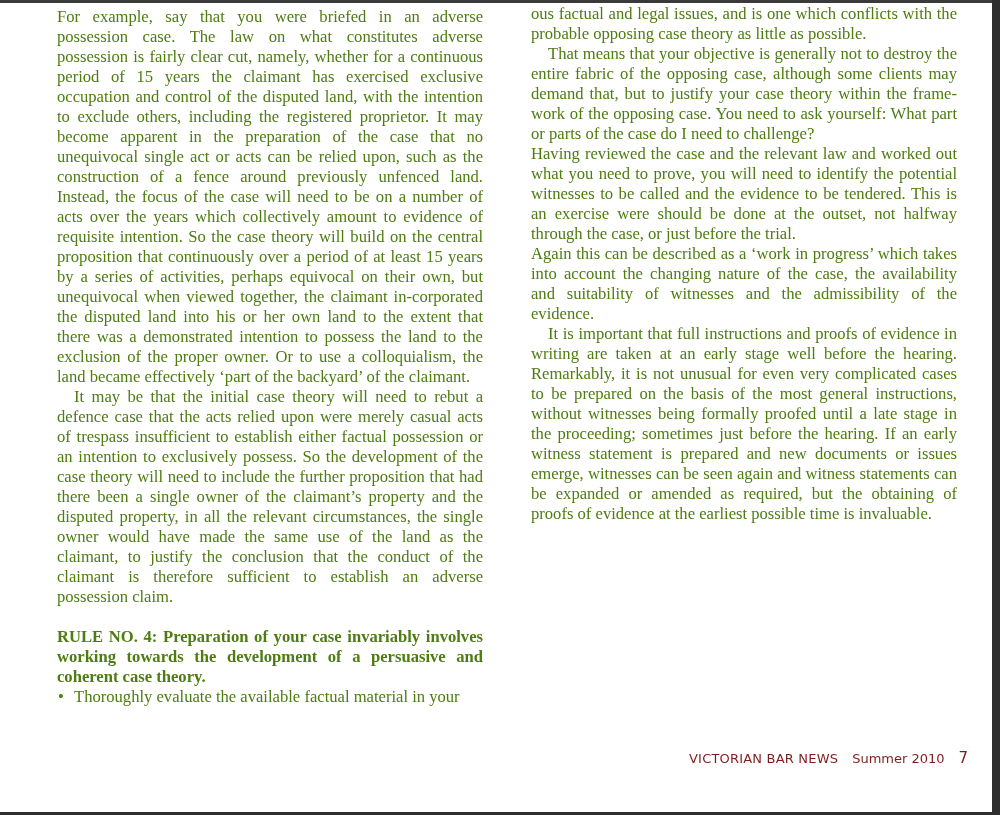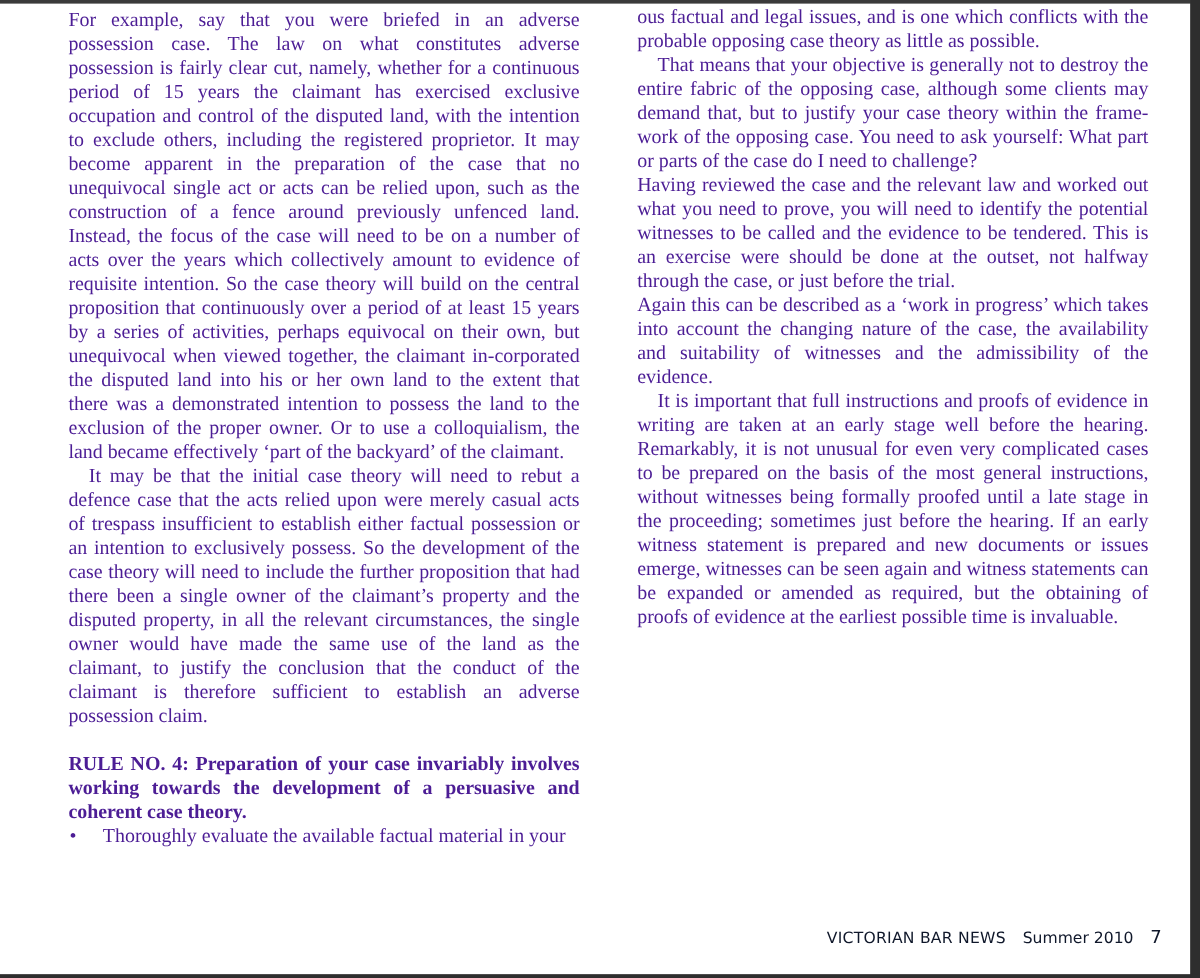--- a/index.html
+++ b/index.html
@@ -35,59 +35,59 @@
     position: absolute;
     left: 0; bottom: 0;
     width: 1000px; height: 3px;
     background: #2e2e2e;
   }
   .col {
     position: absolute;
     font-family: "Liberation Serif", "DejaVu Serif", serif;
     font-size: 16.6px;
     line-height: 20px;
-    color: #4c1d95;
+    color: #4d7c0f;
     text-align: justify;
   }
   .col-left { left: 57px; top: 4px; width: 426px; }
   .col-right { left: 513px; top: 1px; width: 426px; margin-left: 18px; }
   .col p { margin: 0; }
   .indent { text-indent: 17px; }
   .rule {
     font-weight: bold;
     margin-top: 20px !important;
   }
   .bullet-list {
     margin: 0;
     padding: 0;
     list-style: none;
   }
   .bullet-list li {
     position: relative;
     padding-left: 17px;
-    text-align: center;
+    text-align: left;
   }
   .bullet-list li::before {
     content: "\2022";
     position: absolute;
     left: 1px;
     top: 0;
   }
   sup.fn {
     font-size: 9px;
     vertical-align: 6px;
     line-height: 0;
   }
   .footer {
     position: absolute;
-    top: 769px;
+    top: 746px;
     left: 689px;
     font-family: "DejaVu Sans", "Liberation Sans", sans-serif;
     font-size: 13px;
-    color: #0f172a;
+    color: #7f1d1d;
     white-space: nowrap;
   }
   .footer .pub { letter-spacing: 0.2px; }
   .footer .issue { margin-left: 14px; }
   .footer .pg { margin-left: 14px; font-size: 15px; }
 </style>
 </head>
 <body>
 
 <div class="top-bar"></div>

